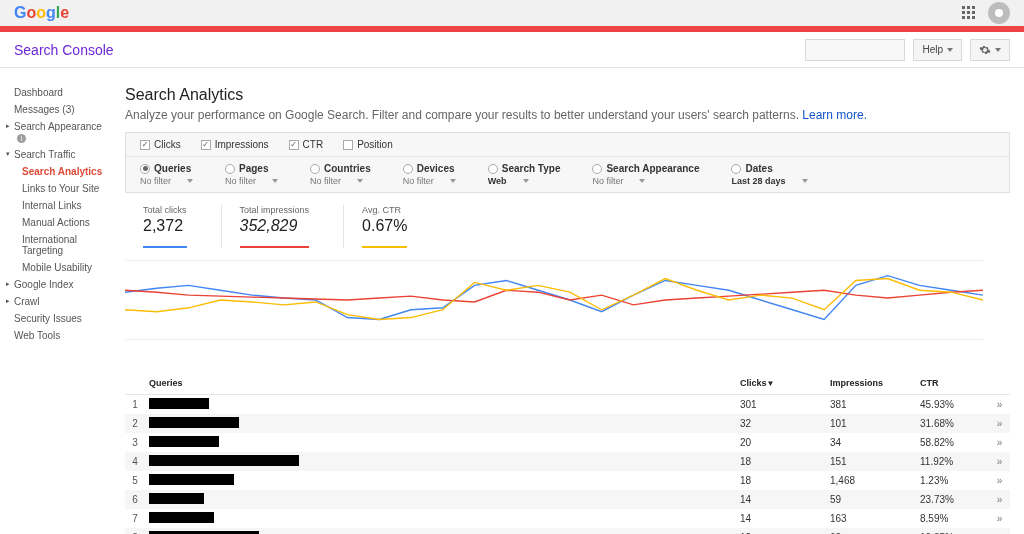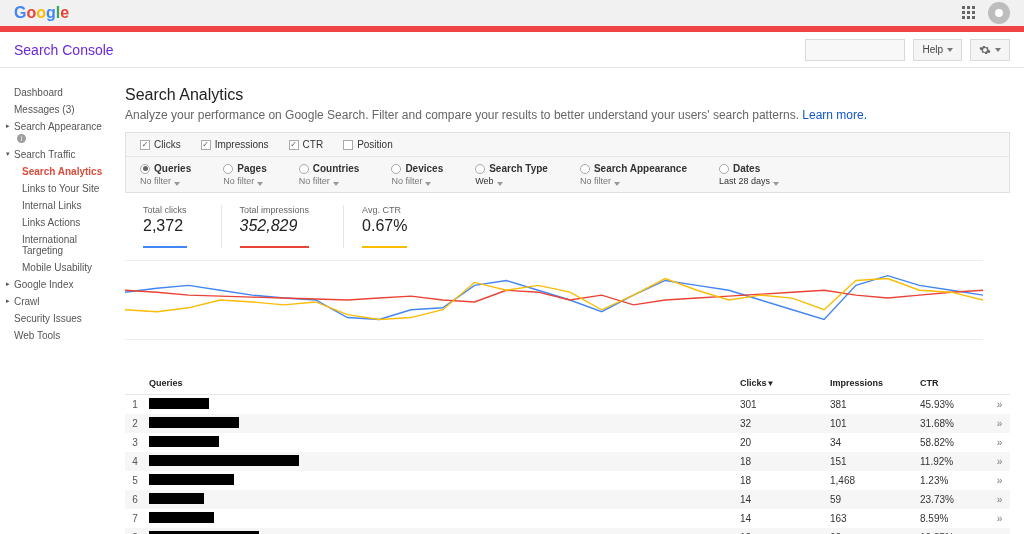--- a/index.html
+++ b/index.html
@@ -35,22 +35,22 @@
   .panel { border:1px solid #e0e0e0; background:#f7f7f7; }
   .metrics-row, .dims-row { display:flex; padding:6px 14px; }
   .metrics-row { border-bottom:1px solid #e5e5e5; gap:20px; }
   .metric-opt { display:flex; align-items:center; gap:4px; font-size:10px; color:#333; cursor:pointer; }
   .check { width:10px; height:10px; border:1px solid #aaa; background:#fff; display:inline-flex; align-items:center; justify-content:center; font-size:8px; color:#555; }
   .dims-row { gap:32px; }
   .dim-col { display:flex; flex-direction:column; gap:2px; }
   .dim-head { display:flex; align-items:center; gap:4px; font-size:10px; font-weight:bold; color:#333; }
   .radio { width:10px; height:10px; border:1px solid #aaa; border-radius:50%; background:#fff; display:inline-flex; align-items:center; justify-content:center; }
   .radio.on::after { content:""; width:5px; height:5px; background:#666; border-radius:50%; }
-  .dim-sub { font-size:9px; color:#777; display:flex; align-items:flex-end; gap:3px; cursor:pointer; }
-  .dim-sub.strong { color:#333; font-weight:normal; }
+  .dim-sub { font-size:9px; color:#777; display:flex; align-items:center; gap:16px; cursor:pointer; }
+  .dim-sub.strong { color:#333; font-weight:bold; }
   .dim-sub .caret { border-top-color:#999; }
   .totals { display:flex; gap:16px; padding:12px 0 8px 0; }
   .total-block { padding:0 18px; }
   .total-block + .total-block { border-left:1px solid #e5e5e5; }
   .total-label { font-size:9px; color:#666; margin-bottom:2px; }
   .total-val { font-size:16px; color:#222; padding-bottom:11px; }
   .ul-blue { border-bottom:2px solid #4285F4; }
   .ul-red { border-bottom:2px solid #EA4335;font-style:italic; }
   .ul-orange { border-bottom:2px solid #FBBC05; }
   .chart { height:80px; border-top:1px solid #eee; border-bottom:1px solid #eee; margin:4px 0 30px 0; }
@@ -112,21 +112,21 @@
 <div class="layout">
   <nav class="sidebar">
     <a>Dashboard</a>
     <a>Messages (3)</a>
     <a class="expand"><span>Search Appearance</span><span class="info-icon">i</span></a>
     <a class="expand expanded">Search Traffic</a>
     <div class="sub">
       <a class="active">Search Analytics</a>
       <a>Links to Your Site</a>
       <a>Internal Links</a>
-      <a>Links Actions</a>
+      <a>Manual Actions</a>
       <a>International Targeting</a>
       <a>Mobile Usability</a>
     </div>
     <a class="expand">Google Index</a>
     <a class="expand">Crawl</a>
     <a>Security Issues</a>
     <a>Web Tools</a>
   </nav>
 
   <main class="main">

